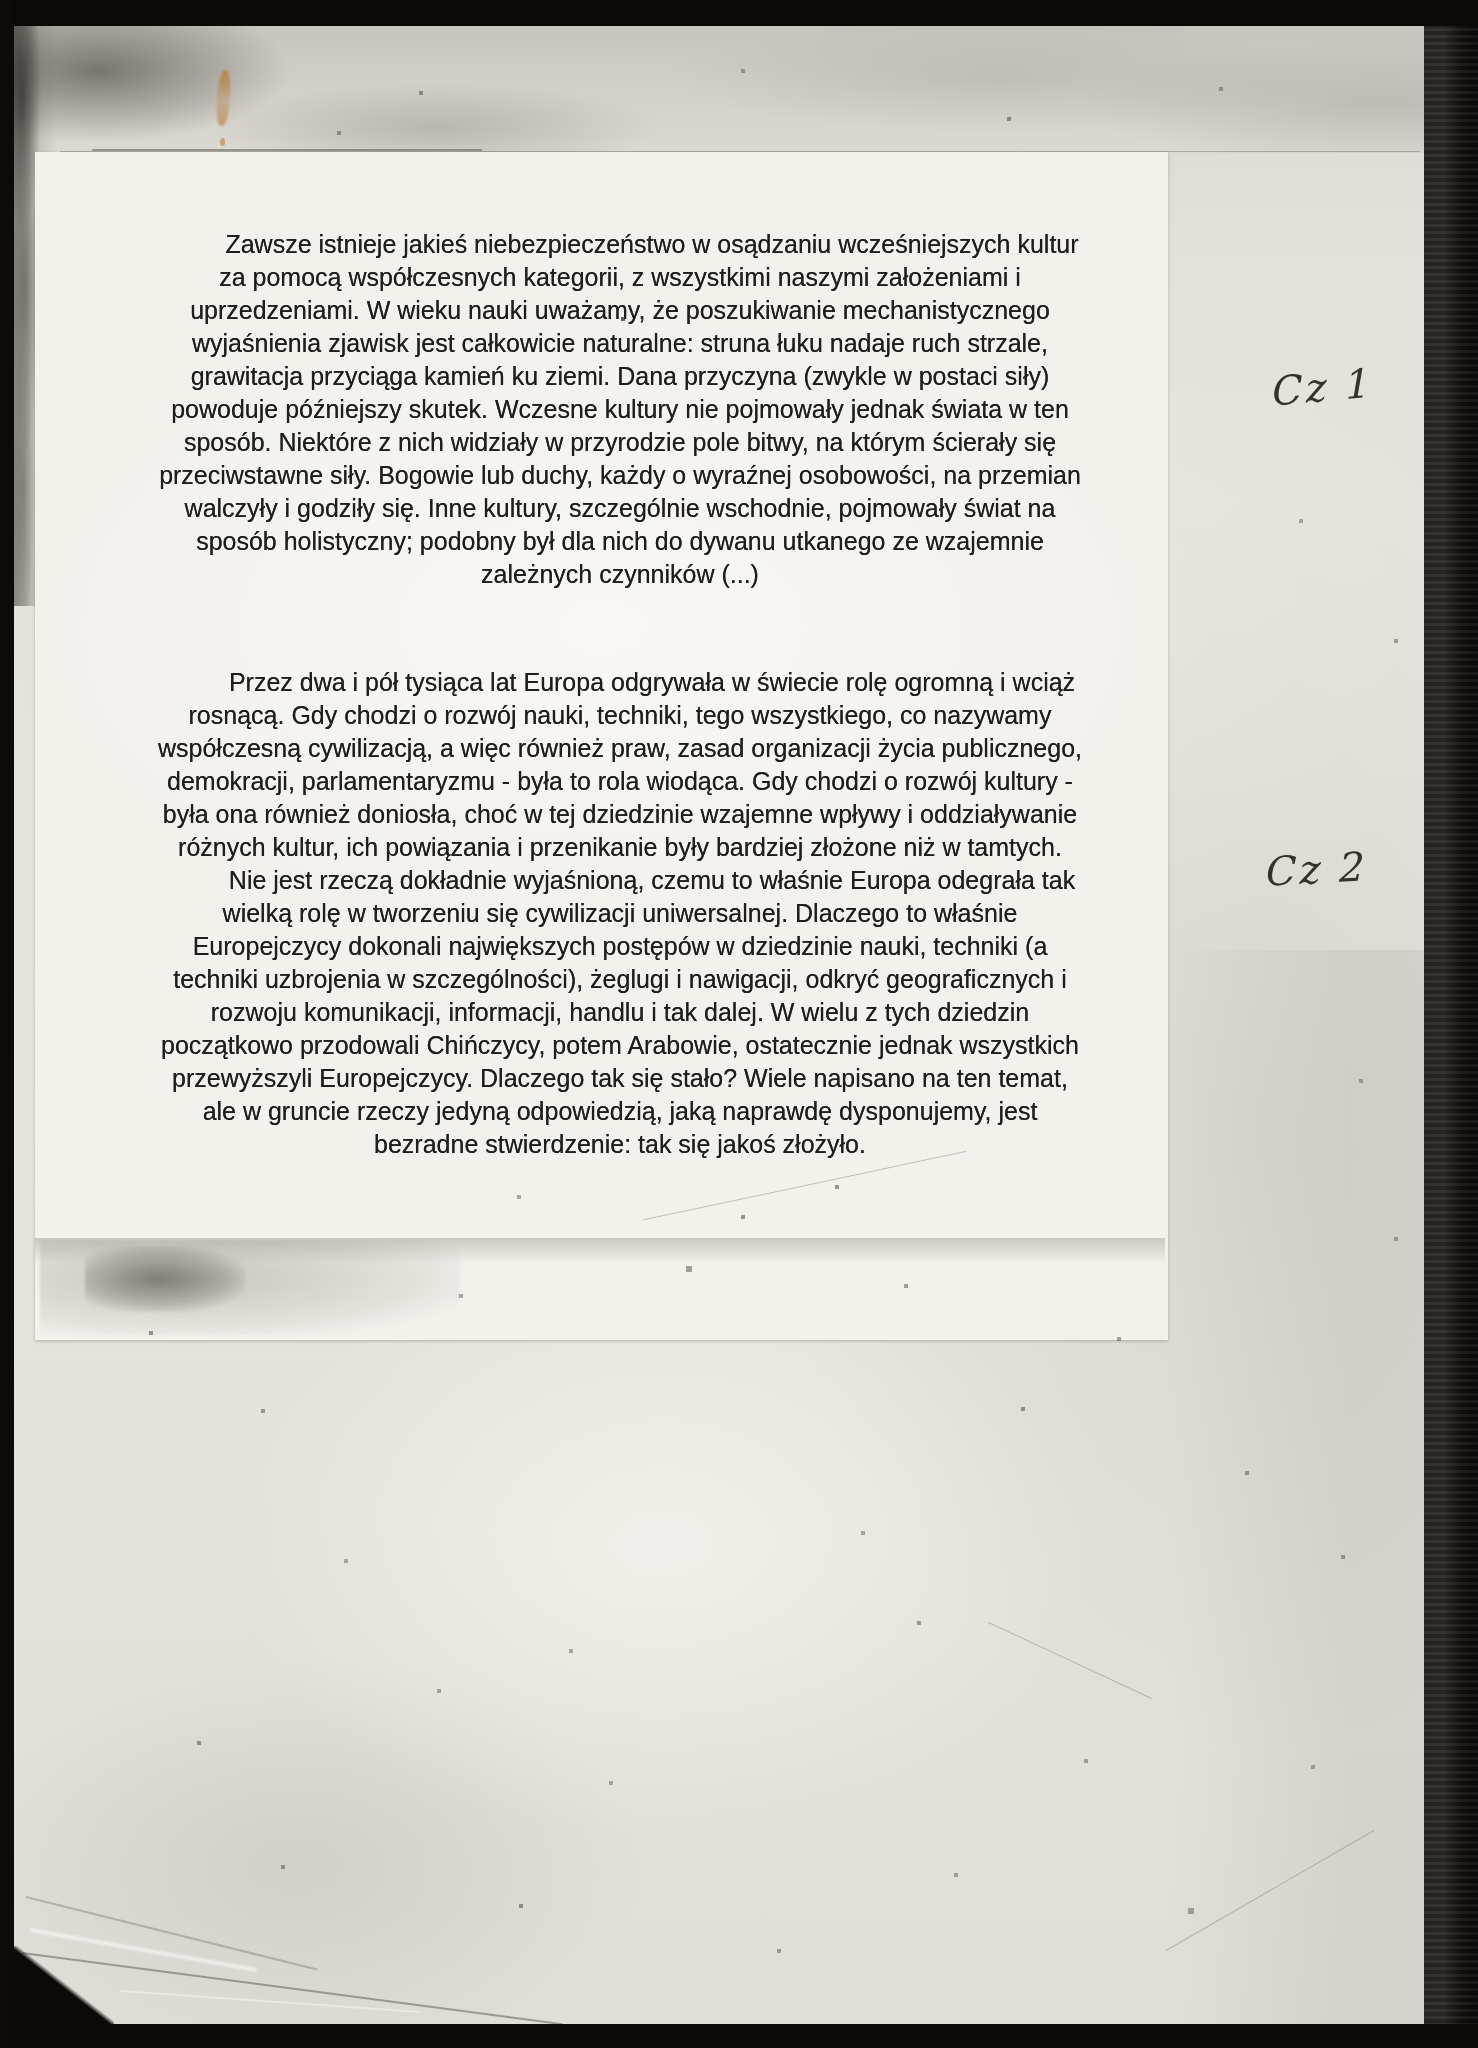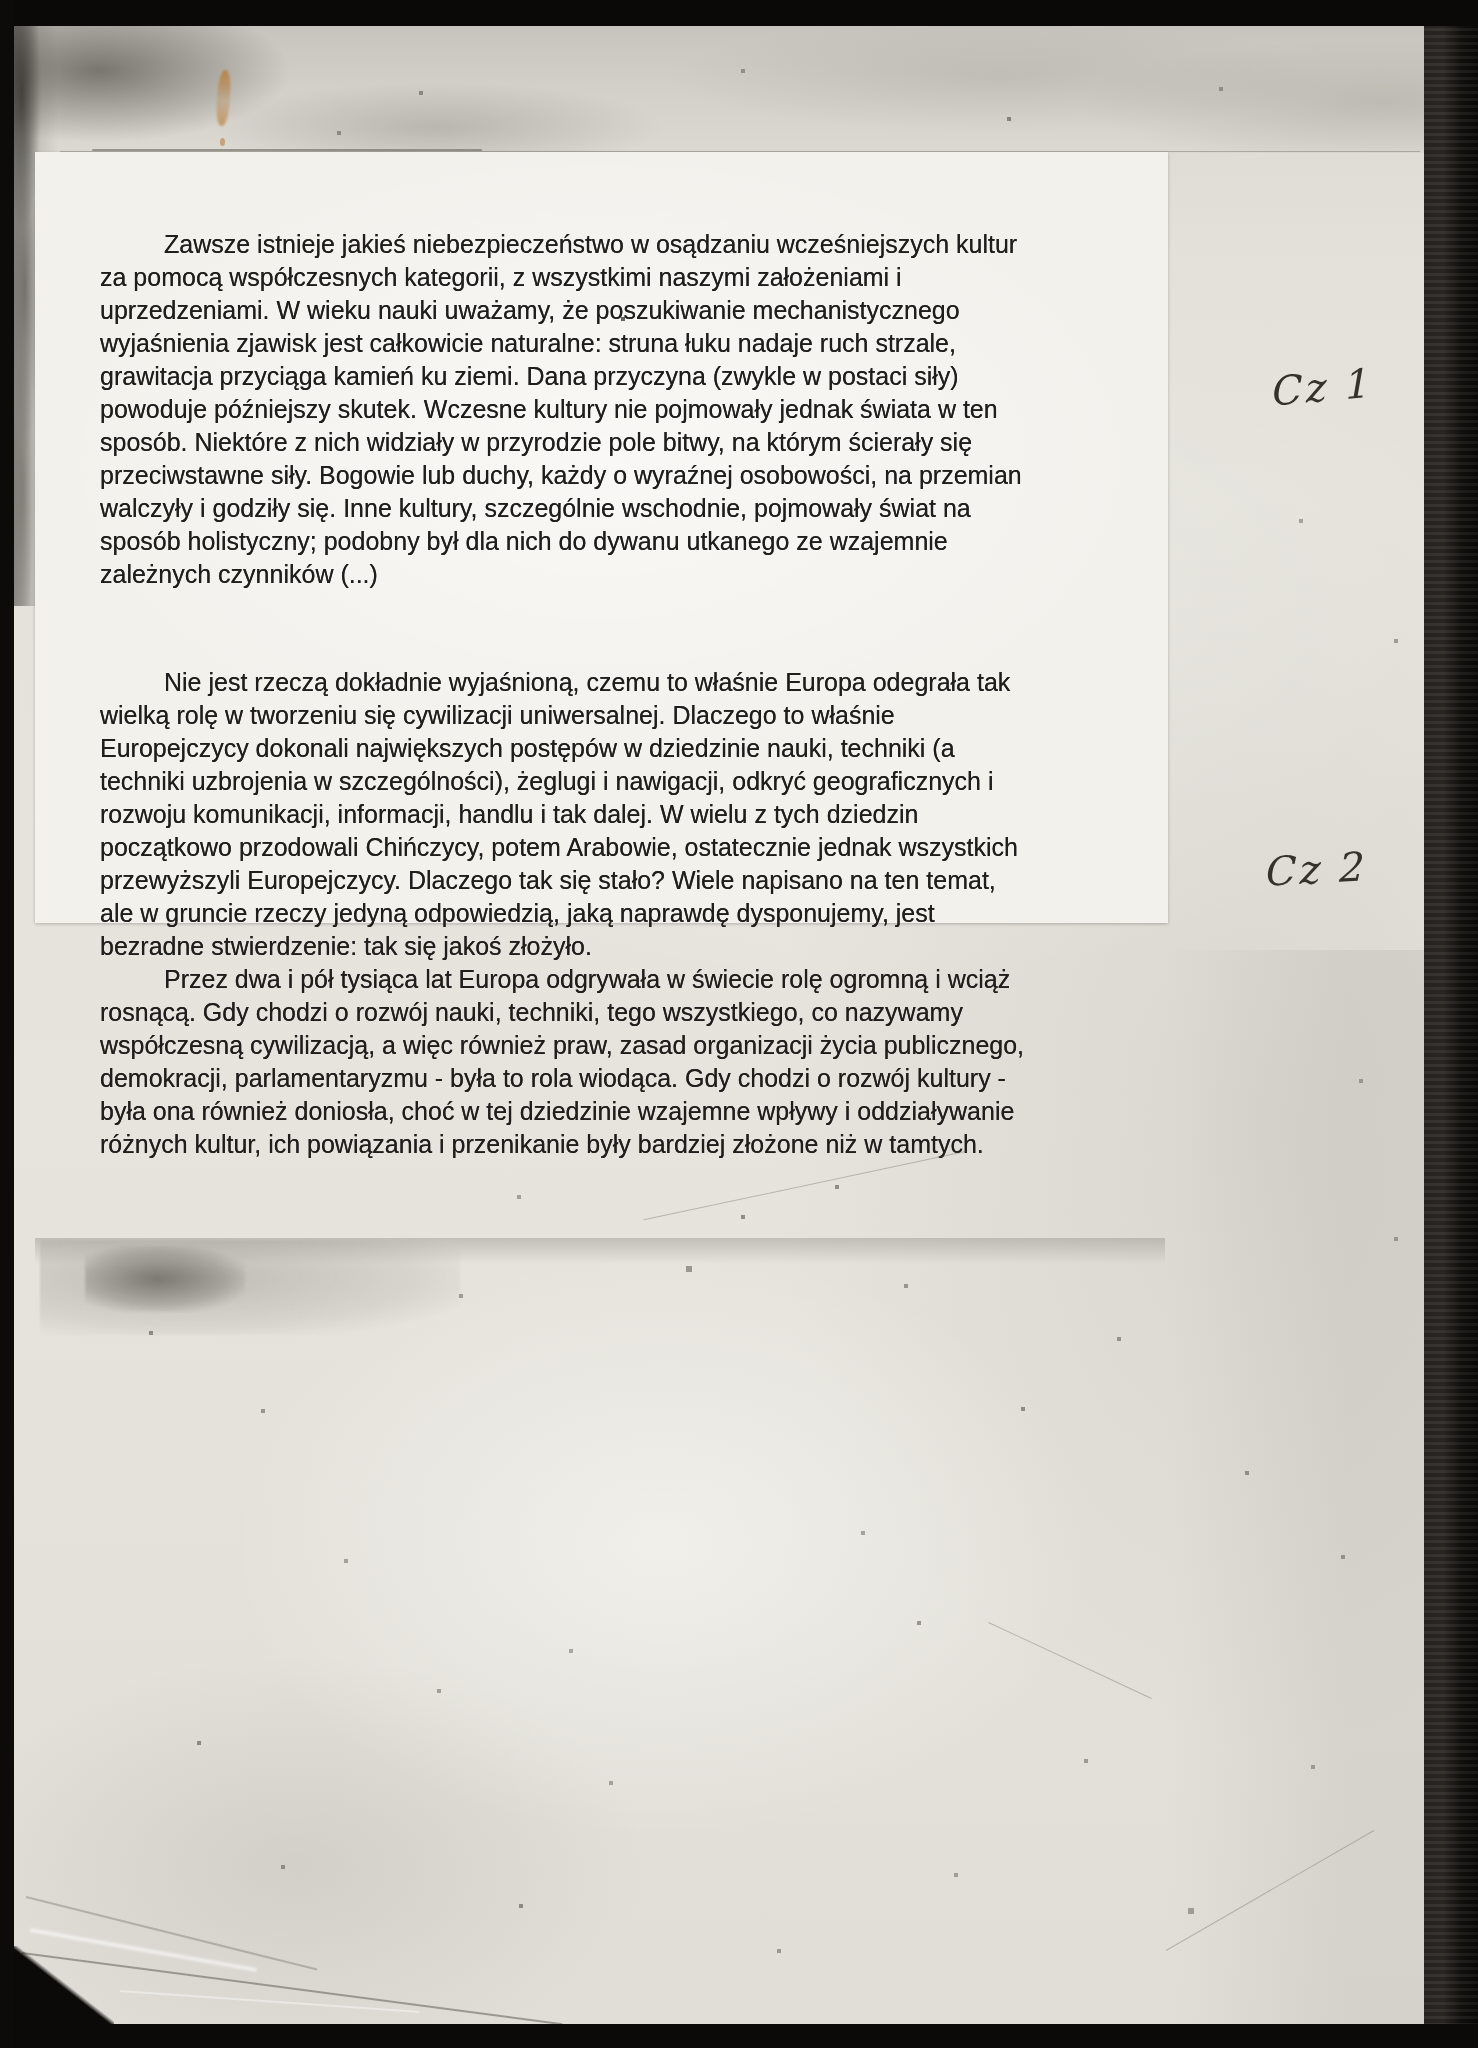--- a/index.html
+++ b/index.html
@@ -42,26 +42,26 @@
   
   .stain{
     position:absolute;left:217px;top:70px;width:13px;height:56px;border-radius:45%;
     background:linear-gradient(to bottom, rgba(186,122,50,.8), rgba(186,122,50,.25) 55%, rgba(186,122,50,.65));
     filter:blur(1px);transform:rotate(4deg);
   }
   .stain-dot{position:absolute;left:220px;top:138px;width:5px;height:8px;border-radius:50%;
     background:rgba(180,120,52,.55);filter:blur(.5px);}
   
   .white-page{
-    position:absolute;left:35px;top:152px;width:1133px;height:771px;
+    position:absolute;left:35px;top:152px;width:1133px;height:1188px;
     background:
       radial-gradient(ellipse 700px 400px at 50% 40%, rgba(255,255,255,.5), transparent 80%),
       #f3f1ec;
     box-shadow:0 1px 3px rgba(80,76,70,.35);
-    padding:76px 28px 0 65px;box-sizing:border-box;
+    padding:76px 28px 0 65px;box-sizing:border-box;text-align:center;
   }
   .para{
     margin:0;white-space:pre;font-size:25px;line-height:33px;color:#1f1e1c;
     font-family:"Liberation Sans",sans-serif;text-indent:64px;
     text-shadow:0 0 .5px rgba(32,31,29,.85);
   }
   .para.p1{margin-bottom:75px;}
   
   .page-shadow{
     position:absolute;left:35px;top:1238px;width:1130px;height:26px;
@@ -155,35 +155,35 @@
 za pomocą współczesnych kategorii, z wszystkimi naszymi założeniami i
 uprzedzeniami. W wieku nauki uważamy, że poszukiwanie mechanistycznego
 wyjaśnienia zjawisk jest całkowicie naturalne: struna łuku nadaje ruch strzale,
 grawitacja przyciąga kamień ku ziemi. Dana przyczyna (zwykle w postaci siły)
 powoduje późniejszy skutek. Wczesne kultury nie pojmowały jednak świata w ten
 sposób. Niektóre z nich widziały w przyrodzie pole bitwy, na którym ścierały się
 przeciwstawne siły. Bogowie lub duchy, każdy o wyraźnej osobowości, na przemian
 walczyły i godziły się. Inne kultury, szczególnie wschodnie, pojmowały świat na
 sposób holistyczny; podobny był dla nich do dywanu utkanego ze wzajemnie
 zależnych czynników (...)</p>
+    <p class="para p2">Przez dwa i pół tysiąca lat Europa odgrywała w świecie rolę ogromną i wciąż
+rosnącą. Gdy chodzi o rozwój nauki, techniki, tego wszystkiego, co nazywamy
+współczesną cywilizacją, a więc również praw, zasad organizacji życia publicznego,
+demokracji, parlamentaryzmu - była to rola wiodąca. Gdy chodzi o rozwój kultury -
+była ona również doniosła, choć w tej dziedzinie wzajemne wpływy i oddziaływanie
+różnych kultur, ich powiązania i przenikanie były bardziej złożone niż w tamtych.</p>
     <p class="para p3">Nie jest rzeczą dokładnie wyjaśnioną, czemu to właśnie Europa odegrała tak
 wielką rolę w tworzeniu się cywilizacji uniwersalnej. Dlaczego to właśnie
 Europejczycy dokonali największych postępów w dziedzinie nauki, techniki (a
 techniki uzbrojenia w szczególności), żeglugi i nawigacji, odkryć geograficznych i
 rozwoju komunikacji, informacji, handlu i tak dalej. W wielu z tych dziedzin
 początkowo przodowali Chińczycy, potem Arabowie, ostatecznie jednak wszystkich
 przewyższyli Europejczycy. Dlaczego tak się stało? Wiele napisano na ten temat,
 ale w gruncie rzeczy jedyną odpowiedzią, jaką naprawdę dysponujemy, jest
 bezradne stwierdzenie: tak się jakoś złożyło.</p>
-    <p class="para p2">Przez dwa i pół tysiąca lat Europa odgrywała w świecie rolę ogromną i wciąż
-rosnącą. Gdy chodzi o rozwój nauki, techniki, tego wszystkiego, co nazywamy
-współczesną cywilizacją, a więc również praw, zasad organizacji życia publicznego,
-demokracji, parlamentaryzmu - była to rola wiodąca. Gdy chodzi o rozwój kultury -
-była ona również doniosła, choć w tej dziedzinie wzajemne wpływy i oddziaływanie
-różnych kultur, ich powiązania i przenikanie były bardziej złożone niż w tamtych.</p>
   </div>
 
   <div class="page-shadow"></div>
   <div class="under-smear"></div>
   <div class="under-blob"></div>
 
   <div class="note note1">Cz 1</div>
   <div class="note note2">Cz 2</div>
 
   <div class="scratch s1"></div>

